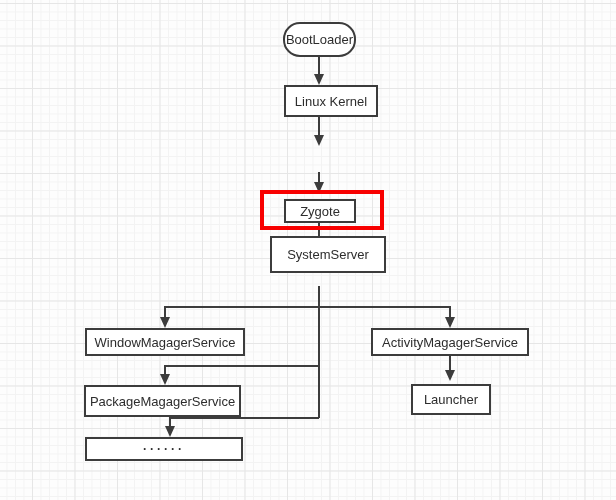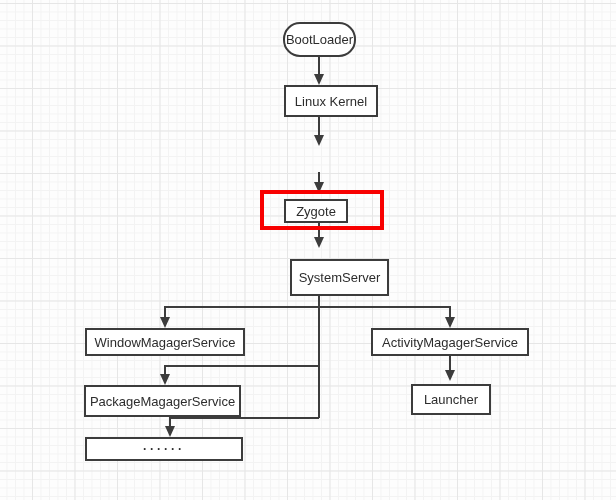--- a/index.html
+++ b/index.html
@@ -86,23 +86,23 @@
     <polygon points="450,381 445,370 455,370"></polygon>
   </svg>
 
   <div id="highlight"></div>
 
   <div class="node rounded" style="left:283px;top:22px;width:73px;height:35px;">BootLoader</div>
 
   <div class="node" style="left:272px;top:85px;width:94px;height:32px;margin-left:12px;">Linux Kernel</div>
 
 
-  <div class="node" style="left:284px;top:199px;width:64px;height:24px;">Zygote</div>
+  <div class="node" style="left:284px;top:199px;width:72px;height:24px;">Zygote</div>
 
-  <div class="node" style="left:270px;top:259px;width:99px;height:37px;margin-left:20px;">SystemServer</div>
+  <div class="node" style="left:270px;top:236px;width:116px;height:37px;">SystemServer</div>
 
   <div class="node" style="left:85px;top:328px;width:160px;height:28px;">WindowMagagerService</div>
 
   <div class="node" style="left:371px;top:328px;width:158px;height:28px;">ActivityMagagerService</div>
 
   <div class="node" style="left:84px;top:385px;width:157px;height:32px;">PackageMagagerService</div>
 
   <div class="node dots" style="left:85px;top:437px;width:158px;height:24px;">······</div>
 
   <div class="node" style="left:411px;top:384px;width:80px;height:31px;">Launcher</div>

